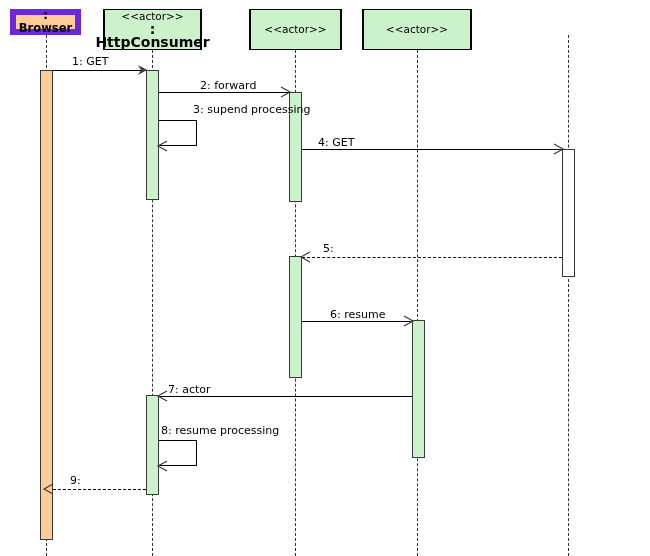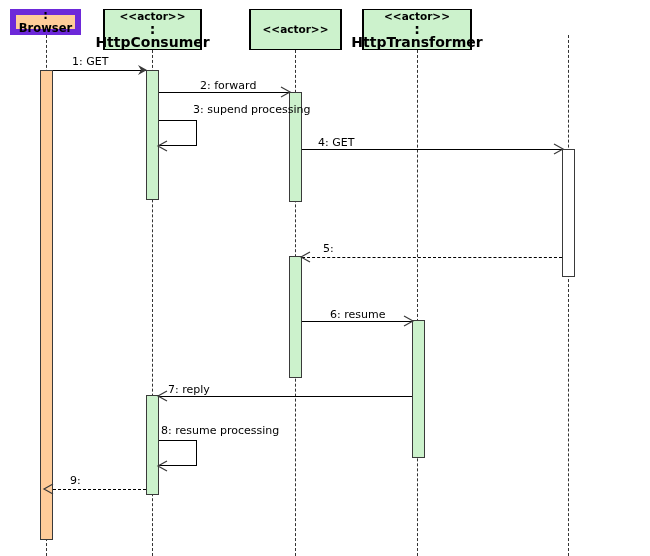--- a/index.html
+++ b/index.html
@@ -29,21 +29,21 @@
     font-size: 11px;
     line-height: 13px;
     color: #000000;
     text-align: center;
   }
   .head.actorbox {
     border: 1px solid #000000;
     box-shadow: 2px 0 0 -1px #000000 inset, -2px 0 0 -1px #000000 inset;
   }
   .head .stereo {
-    font-weight: bold;
+    font-weight: normal;
     font-size: 10.5px;
     letter-spacing: 0px;
   }
   .head .nm {
     font-weight: bold;
     font-size: 14px;
   }
   .head.single .nm {
     font-weight: bold;
     font-size: 11.5px;
@@ -162,21 +162,21 @@
       </svg>
   </div>
   <div class="msglabel" style="left:330px; top:309px;">6: resume</div>
 
   <div class="msgline" style="left:159px; top:396px; width:253px;"></div>
   <div class="arrowhead" style="left:158px; top:391px;">
     <svg width="10" height="10" viewBox="0 0 10 10">
         <path d="M9,0 L0,5 L9,10" fill="none" stroke="#3a3a3a" stroke-width="1.2"></path>
       </svg>
   </div>
-  <div class="msglabel" style="left:168px; top:384px;">7: reply</div>
+  <div class="msglabel" style="left:168px; top:384px;">7: actor</div>
 
   <div class="selfbox" style="left:159px; top:440px; width:38px; height:26px;"></div>
   <div class="arrowhead" style="left:158px; top:461px;">
     <svg width="10" height="10" viewBox="0 0 10 10">
         <path d="M9,0 L0,5 L9,10" fill="none" stroke="#3a3a3a" stroke-width="1.2"></path>
       </svg>
   </div>
   <div class="msglabel" style="left:161px; top:425px;">8: resume processing</div>
 
   <div class="msgline dashed" style="left:53px; top:489px; width:93px;"></div>
@@ -195,17 +195,16 @@
     <span class="stereo">&lt;&lt;actor&gt;&gt;</span>
     <span class="nm">: HttpConsumer</span>
   </div>
 
   <div class="head actorbox" style="left:249px; top:9px; width:93px; height:41px; background:#ccf2cc;">
     <span class="stereo">&lt;&lt;actor&gt;&gt;</span>
   </div>
 
   <div class="head actorbox" style="left:362px; top:9px; width:110px; height:41px; background:#ccf2cc;">
     <span class="stereo">&lt;&lt;actor&gt;&gt;</span>
-    <span class="nm">: HttpTransformer</span>
   </div>
 
 
 </div>
 
 </body></html>

